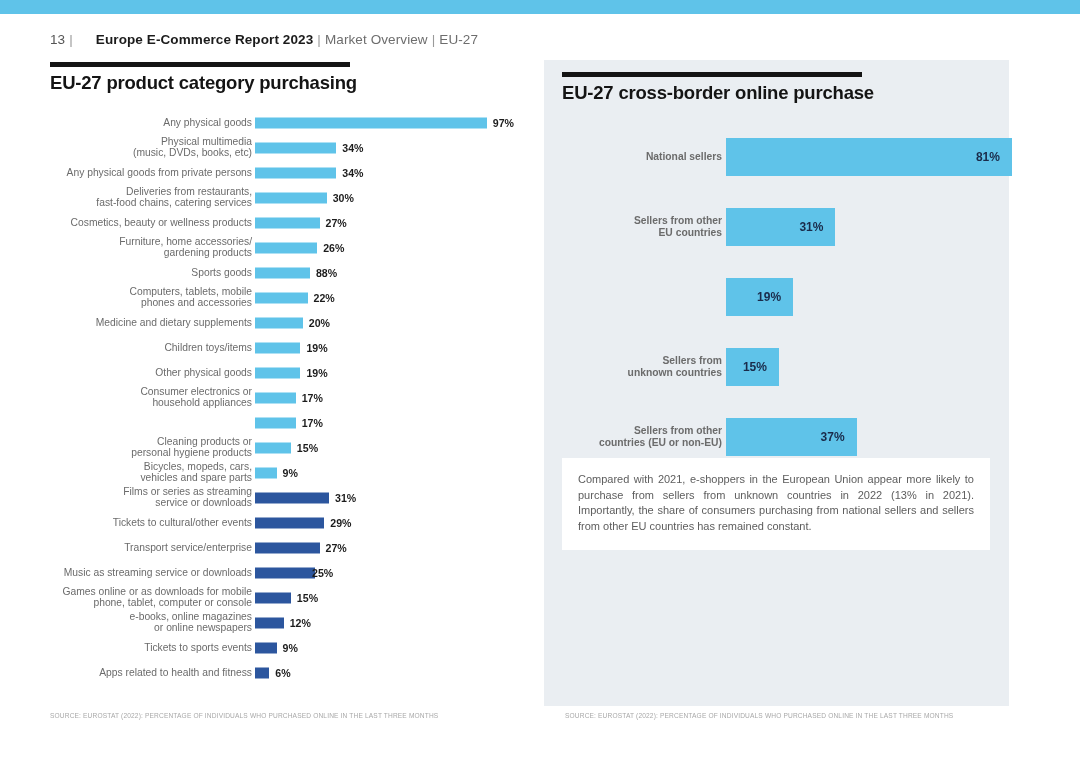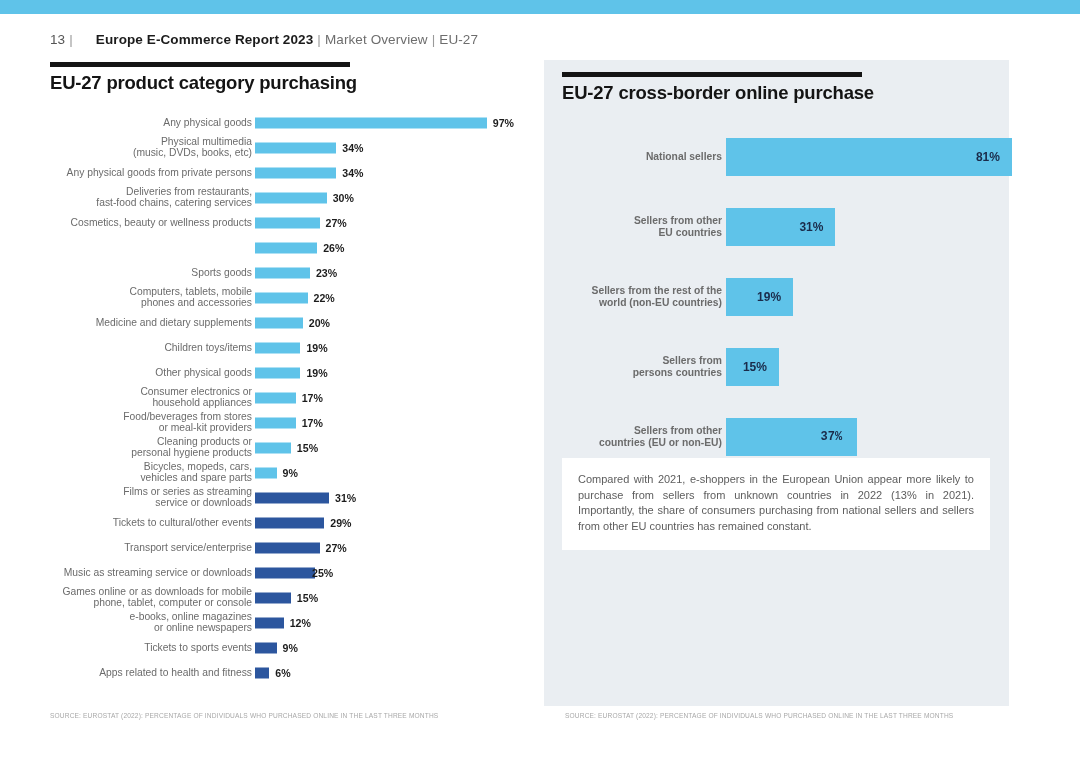--- a/index.html
+++ b/index.html
@@ -156,27 +156,29 @@
 fast-food chains, catering services</div>
           <div class="bar" style="width: 71.7px;"></div>
           <div class="val" style="left: 282.7px; text-align: right;">30%</div>
         </div>
         <div class="row">
           <div class="lbl">Cosmetics, beauty or wellness products</div>
           <div class="bar" style="width: 64.53px;"></div>
           <div class="val" style="left: 275.53px;">27%</div>
         </div>
         <div class="row">
+          <div class="lbl">Furniture, home accessories/
+gardening products</div>
           <div class="bar" style="width: 62.14px;"></div>
           <div class="val" style="left: 273.14px;">26%</div>
         </div>
         <div class="row">
           <div class="lbl">Sports goods</div>
           <div class="bar" style="width: 54.97px;"></div>
-          <div class="val" style="left: 265.97px;">23%</div>
+          <div class="val" style="left: 265.97px;">88%</div>
         </div>
         <div class="row">
           <div class="lbl">Computers, tablets, mobile
 phones and accessories</div>
           <div class="bar" style="width: 52.58px;"></div>
           <div class="val" style="left: 263.58px;">22%</div>
         </div>
         <div class="row">
           <div class="lbl">Medicine and dietary supplements</div>
           <div class="bar" style="width: 47.8px;"></div>
@@ -192,22 +194,20 @@
           <div class="bar" style="width: 45.41px;"></div>
           <div class="val" style="left: 256.41px;">19%</div>
         </div>
         <div class="row">
           <div class="lbl">Consumer electronics or
 household appliances</div>
           <div class="bar" style="width: 40.63px;"></div>
           <div class="val" style="left: 251.63px;">17%</div>
         </div>
         <div class="row">
-          <div class="lbl">Food/beverages from stores
-or meal-kit providers</div>
           <div class="bar" style="width: 40.63px;"></div>
           <div class="val" style="left: 251.63px;">17%</div>
         </div>
         <div class="row">
           <div class="lbl">Cleaning products or
 personal hygiene products</div>
           <div class="bar" style="width: 35.85px;"></div>
           <div class="val" style="left: 246.85px;">15%</div>
         </div>
         <div class="row">
@@ -274,36 +274,34 @@
             <div class="bar" style="width: 285.93px;"></div>
             <div class="val" style="left: 413.93px;">81%</div>
           </div>
           <div class="r-row">
             <div class="lbl">Sellers from other
 EU countries</div>
             <div class="bar" style="width: 109.43px;"></div>
             <div class="val" style="left: 237.43px;">31%</div>
           </div>
           <div class="r-row">
-            <div class="lbl">Sellers from the rest of the
-world (non-EU countries)</div>
             <div class="bar" style="width: 67.07px;"></div>
             <div class="val" style="left: 195.07px;">19%</div>
           </div>
           <div class="r-row">
             <div class="lbl">Sellers from
-persons countries</div>
+unknown countries</div>
             <div class="bar" style="width: 52.95px;"></div>
             <div class="val" style="left: 180.95px;">15%</div>
           </div>
           <div class="r-row">
             <div class="lbl">Sellers from other
 countries (EU or non-EU)</div>
             <div class="bar" style="width: 130.61px;"></div>
-            <div class="val" style="left: 258.61px; font-family: Liberation Mono, monospace;">37%</div>
+            <div class="val" style="left: 258.61px;">37%</div>
           </div>
         </div>
     </div>
     <div class="note-box">
       <p>Compared with 2021, e-shoppers in the European Union appear more likely to purchase from sellers from unknown countries in 2022 (13% in 2021). Importantly, the share of consumers purchasing from national sellers and sellers from other EU countries has remained constant.</p>
     </div>
   </div>
 
   <div class="source source-right">SOURCE: EUROSTAT (2022): PERCENTAGE OF INDIVIDUALS WHO PURCHASED ONLINE IN THE LAST THREE MONTHS</div>
 

